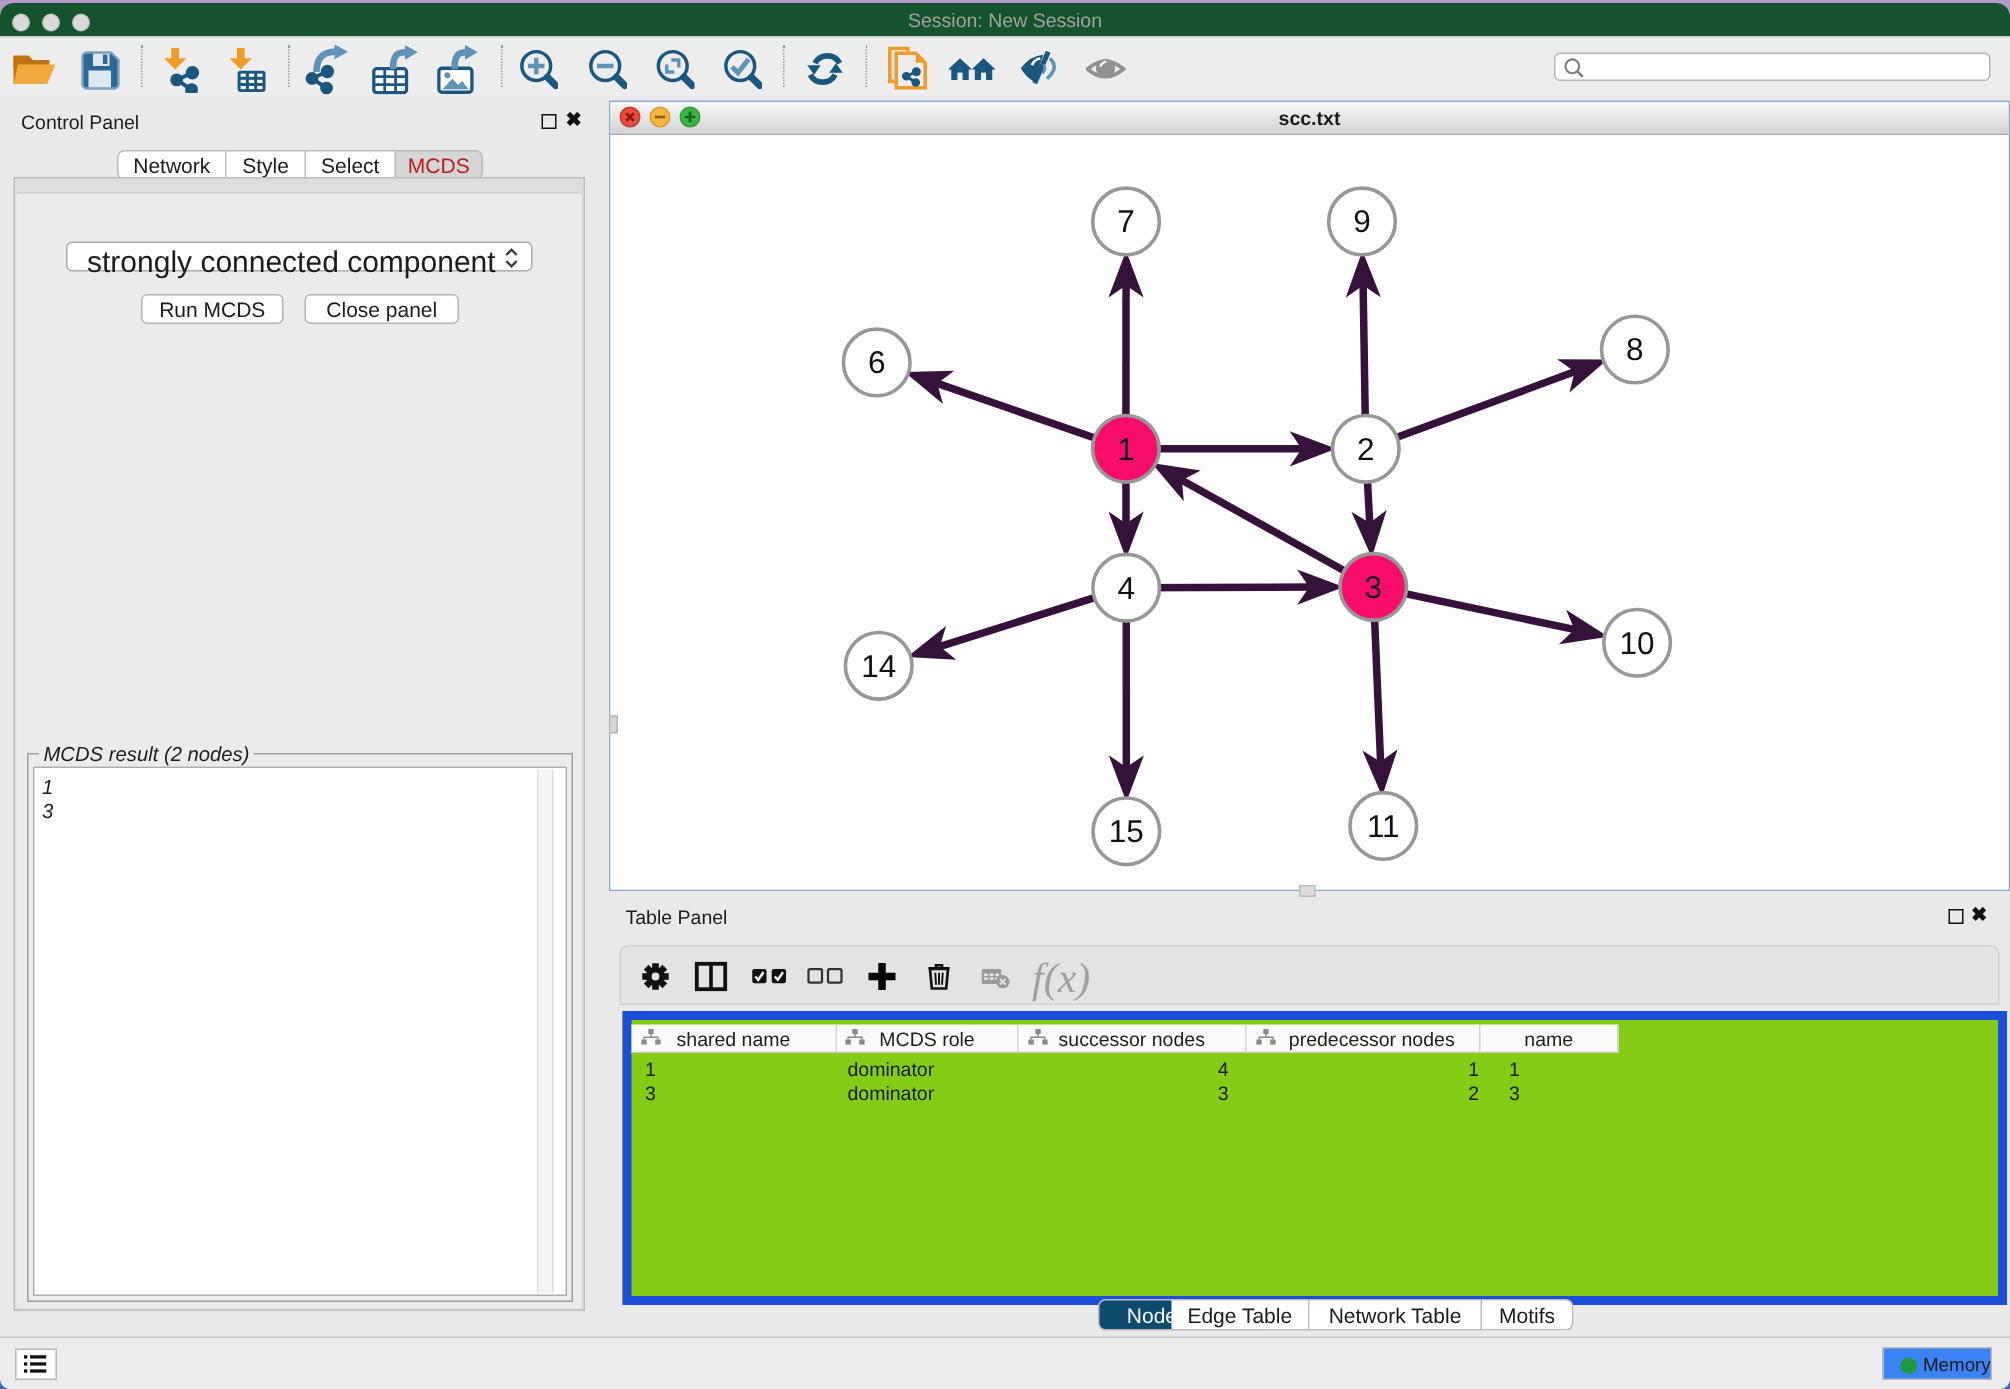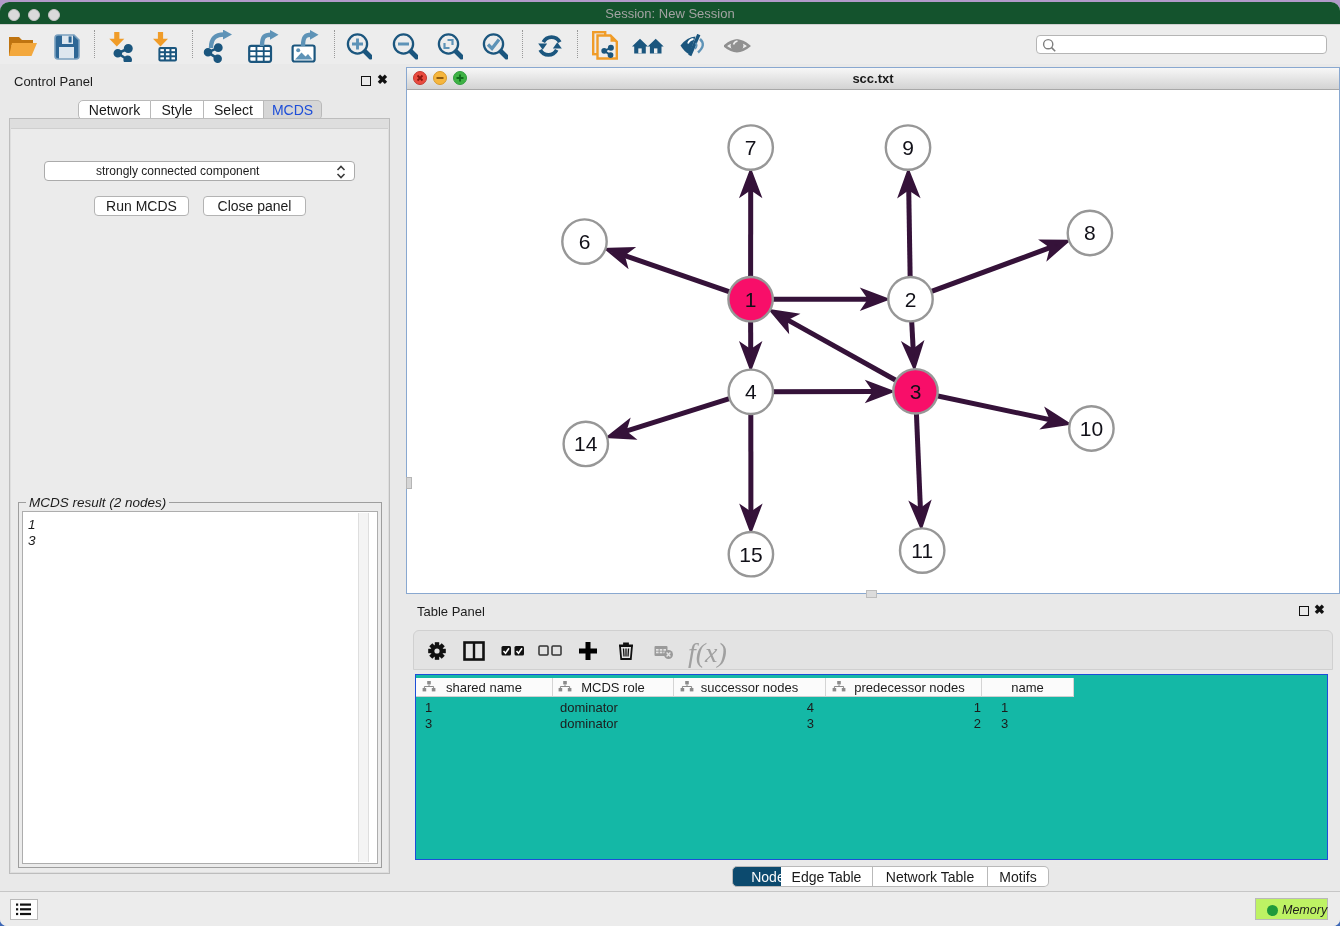--- a/index.html
+++ b/index.html
@@ -16,41 +16,41 @@
 #search{position:absolute;left:1036px;top:10px;width:291px;height:19px;background:#fff;border:1px solid #b5b5b5;border-radius:4px;box-sizing:border-box;}
 #content{position:absolute;left:0;top:62px;width:100%;bottom:35px;background:#e9e9e9;}
 #cp-title{position:absolute;left:14px;top:10px;font-size:13px;}
 .hdr-sq{position:absolute;width:8px;height:8px;border:1.5px solid #111;box-sizing:content-box;}
 .hdr-x{position:absolute;font-size:13px;font-weight:bold;color:#111;}
 .tab{position:absolute;top:36px;height:20px;background:#fff;border:1px solid #b9b9b9;box-sizing:border-box;text-align:center;font-size:14px;color:#1a1a1a;line-height:19px;}
 #cp-box{position:absolute;left:9px;top:54px;width:379px;height:754px;border:1px solid #bdbdbd;background:#dedede;}
 #cp-inner{position:absolute;left:1px;top:9px;right:1px;bottom:1px;background:#ebebeb;border-top:1px solid #cfcfcf;}
 #opt-label{position:absolute;left:0;top:73px;width:397px;text-align:center;font-size:14px;}
 #dropdown{position:absolute;left:44px;top:97px;width:311px;height:20px;background:#fff;border:1px solid #ababab;border-radius:4px;box-sizing:border-box;}
-#dropdown span{position:absolute;left:13px;top:2px;font-size:12px;margin-left:38px;}
+#dropdown span{position:absolute;left:13px;top:2px;font-size:20px;}
 .btn{position:absolute;top:132px;height:20px;background:#fff;border:1px solid #b3b3b3;border-radius:4px;box-sizing:border-box;text-align:center;font-size:14px;line-height:18px;}
 #fieldset{position:absolute;left:18px;top:438px;width:364px;height:366px;border:1px solid #9e9e9e;box-sizing:border-box;font-style:italic;}
 #fs-legend{position:absolute;left:7px;top:-8px;background:#ebebeb;padding:0 3px;font-size:13.5px;}
 #fs-white{position:absolute;left:3px;top:8px;right:3px;bottom:3px;background:#fff;border:1px solid #adadad;}
 #fs-scroll{position:absolute;right:8px;top:1px;bottom:1px;width:9px;background:#f4f4f4;border-left:1px solid #dedede;border-right:1px solid #dedede;}
 #netwin{position:absolute;left:406px;top:3px;width:934px;height:527px;border:1px solid #89a8d0;box-sizing:border-box;background:#fff;}
 #nw-titlebar{position:absolute;left:0;top:0;width:100%;height:22px;background:linear-gradient(#f7f7f7,#d3d3d3);border-bottom:1px solid #a8a8a8;box-sizing:border-box;}
 .nwtl{position:absolute;top:3px;width:14px;height:14px;border-radius:50%;box-sizing:border-box;}
 #nw-title{position:absolute;top:3px;width:100%;text-align:center;font-size:13px;font-weight:bold;color:#1a1a1a;}
 #nw-canvas{position:absolute;left:0px;top:22px;width:932px;height:503px;background:#fff;overflow:hidden;}
 #graph{position:absolute;left:0;top:0;}
 #tp-title{position:absolute;left:417px;top:540px;font-size:13px;}
 #tp-toolbar{position:absolute;left:413px;top:566px;width:920px;height:40px;background:#e3e3e3;border:1px solid #d0d0d0;border-radius:6px 6px 0 0;box-sizing:border-box;}
-#tp-table{position:absolute;left:415px;top:610px;width:911px;height:184px;background:#14b8a6;border:1px solid #1d4ed8;}
+#tp-table{position:absolute;left:415px;top:610px;width:911px;height:184px;background:#84cc16;border:6px solid #1d4ed8;}
 .th{position:absolute;top:3px;height:19px;background:#fbfbfb;border-right:1px solid #d4d4d4;box-sizing:border-box;font-size:13px;text-align:center;line-height:19px;border-bottom:1px solid #cfcfcf;}
 .td{position:absolute;height:16px;font-size:13px;line-height:16px;}
 .tabs2 .tab2{position:absolute;top:0;height:21px;background:#fff;border:1px solid #b9b9b9;box-sizing:border-box;text-align:center;font-size:14px;line-height:20px;color:#1a1a1a;}
 #statusbar{position:absolute;left:0;bottom:0;width:100%;height:35px;background:#ececec;border-top:1px solid #c6c6c6;box-sizing:border-box;}
 #list-btn{position:absolute;left:10px;top:7px;width:28px;height:21px;background:#fdfdfd;border:1px solid #b9b9b9;box-sizing:border-box;}
-#mem-btn{position:absolute;right:12px;top:6px;width:73px;height:22px;background:#bef264;border:1px solid #b9b9b9;box-sizing:border-box;font-size:13px;font-style:italic;}
+#mem-btn{position:absolute;right:12px;top:6px;width:73px;height:22px;background:#3b82f6;border:1px solid #b9b9b9;box-sizing:border-box;font-size:13px;}
 </style></head>
 <body>
 <div id="win">
   <div id="titlebar">
     <div class="tl" style="left:8px"></div>
     <div class="tl" style="left:28px"></div>
     <div class="tl" style="left:48px"></div>
     <div id="title-text">Session: New Session</div>
   </div>
   <div id="toolbar">
@@ -194,21 +194,21 @@
         </svg>
       </div>
   </div>
   <div id="content">
     <div id="cp-title">Control Panel</div>
     <div class="hdr-sq" style="left:361px;top:12px"></div>
     <div class="hdr-x" style="left:377px;top:8px">✖</div>
     <div class="tab" style="left:78px;width:73px;border-radius:5px 0 0 5px;">Network</div>
     <div class="tab" style="left:151px;width:53px;border-left:none;">Style</div>
     <div class="tab" style="left:204px;width:60px;border-left:none;">Select</div>
-    <div class="tab" style="left:264px;width:58px;border-left:none;background:#d6d6d6;color:#1d4ed8;border-radius:0 5px 5px 0;">MCDS</div>
+    <div class="tab" style="left:264px;width:58px;border-left:none;background:#d6d6d6;color:#b91c1c;border-radius:0 5px 5px 0;">MCDS</div>
     <div id="cp-box">
         <div id="cp-inner"></div>
       </div>
     <div id="dropdown">
         <span>strongly connected component</span>
       <svg width="10" height="14" style="position:absolute;right:8px;top:3px" viewBox="0 0 10 14">
           <path d="M1.5 5 L5 1.5 L8.5 5 M1.5 9 L5 12.5 L8.5 9" fill="none" stroke="#3c3c3c" stroke-width="1.6"></path>
         </svg>
     </div>
     <div class="btn" style="left:94px;width:95px;">Run MCDS</div>

